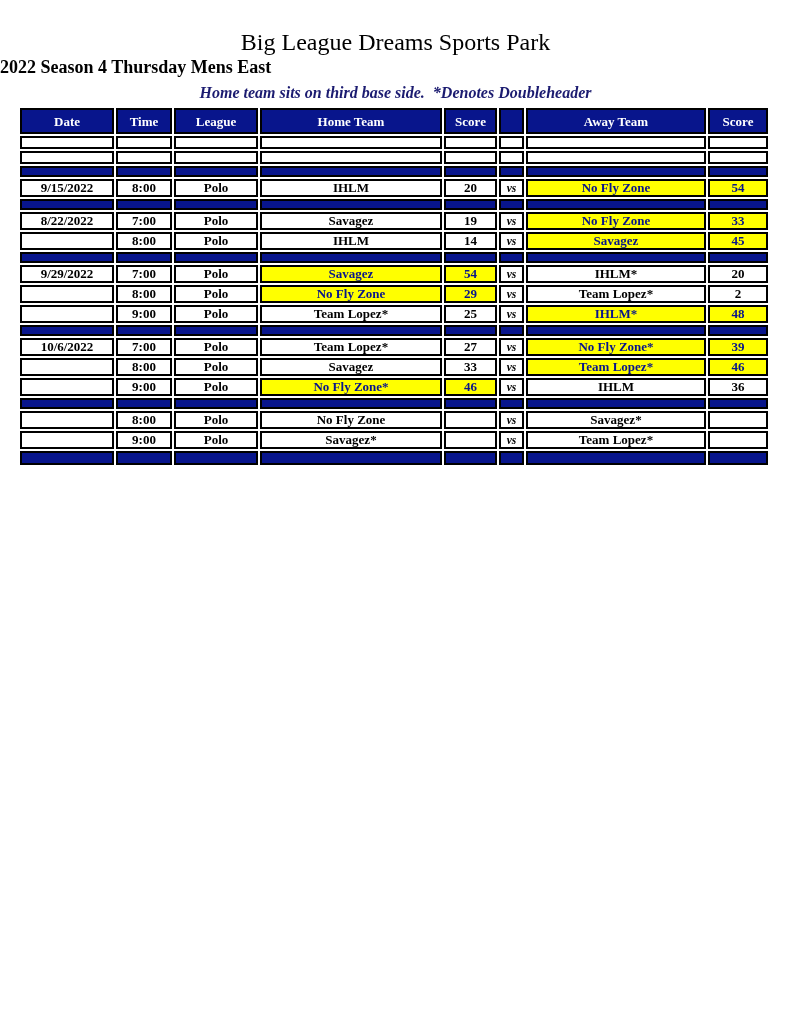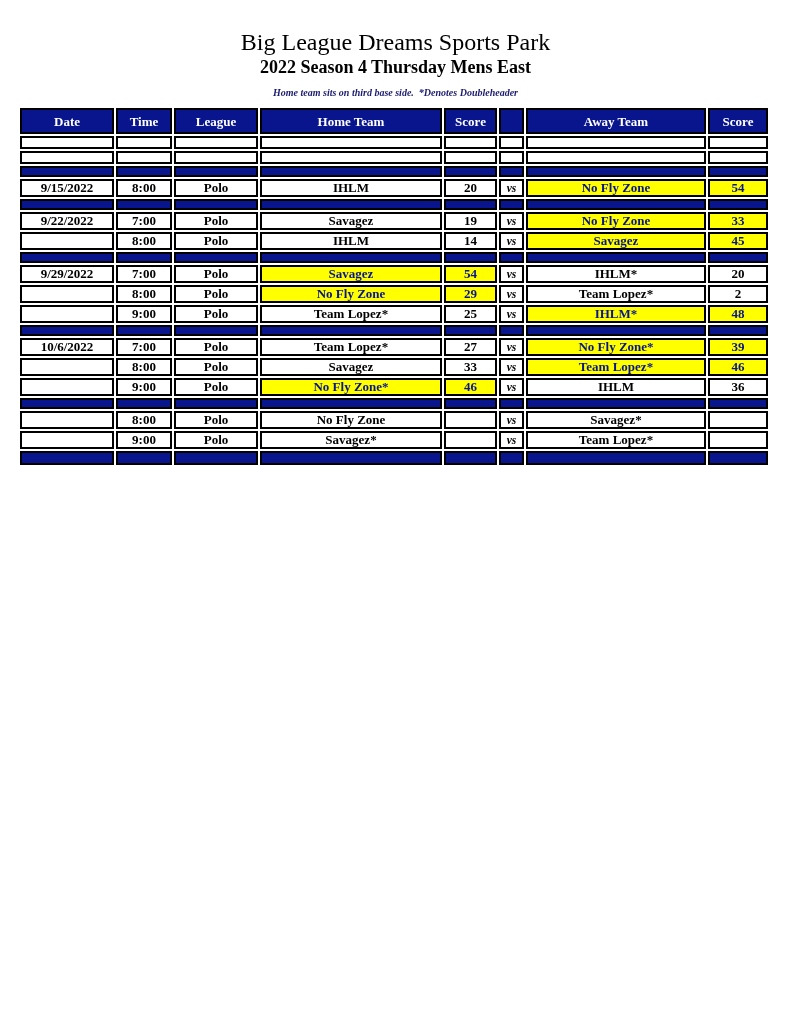--- a/index.html
+++ b/index.html
@@ -22,30 +22,29 @@
   }
   .doc-title {
     margin-top: 28px;
     text-align: center;
     font-size: 24px;
     font-weight: normal;
     color: var(--body-text);
     line-height: 28px;
   }
   .doc-subtitle {
-    text-align: center;
     font-size: 18px;
     font-weight: bold;
     color: var(--body-text);
     line-height: 23px;
   }
   .doc-note {
     margin-top: 6px;
     text-align: center;
-    font-size: 10px;
+    font-size: 16px;
     font-weight: bold;
     font-style: italic;
     color: var(--note-text);
     white-space: pre-wrap;
     line-height: 15px;
   }
   table.schedule {
     margin-left: 18px;
     margin-top: 6px;
     border-collapse: separate;
@@ -170,21 +169,21 @@
         <td></td>
         <td></td>
         <td></td>
         <td></td>
         <td></td>
         <td></td>
         <td></td>
         <td></td>
       </tr>
       <tr class="game-row">
-        <td>9/22/2022</td>
+        <td>8/22/2022</td>
         <td>7:00</td>
         <td>Polo</td>
         <td>Savagez</td>
         <td>19</td>
         <td class="vs">vs</td>
         <td class="hl">No Fly Zone</td>
         <td class="hl">33</td>
       </tr>
       <tr class="game-row">
         <td></td>

